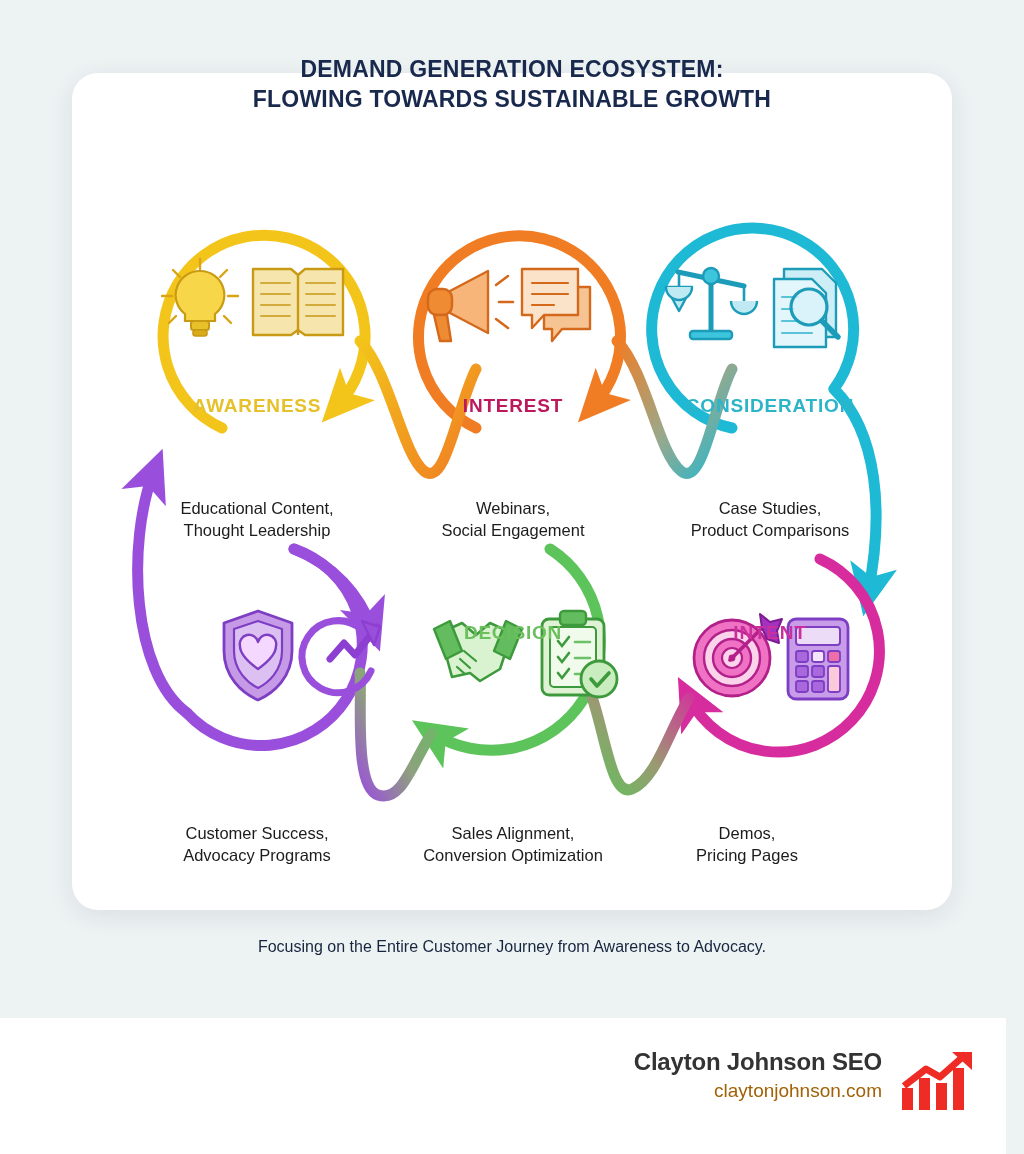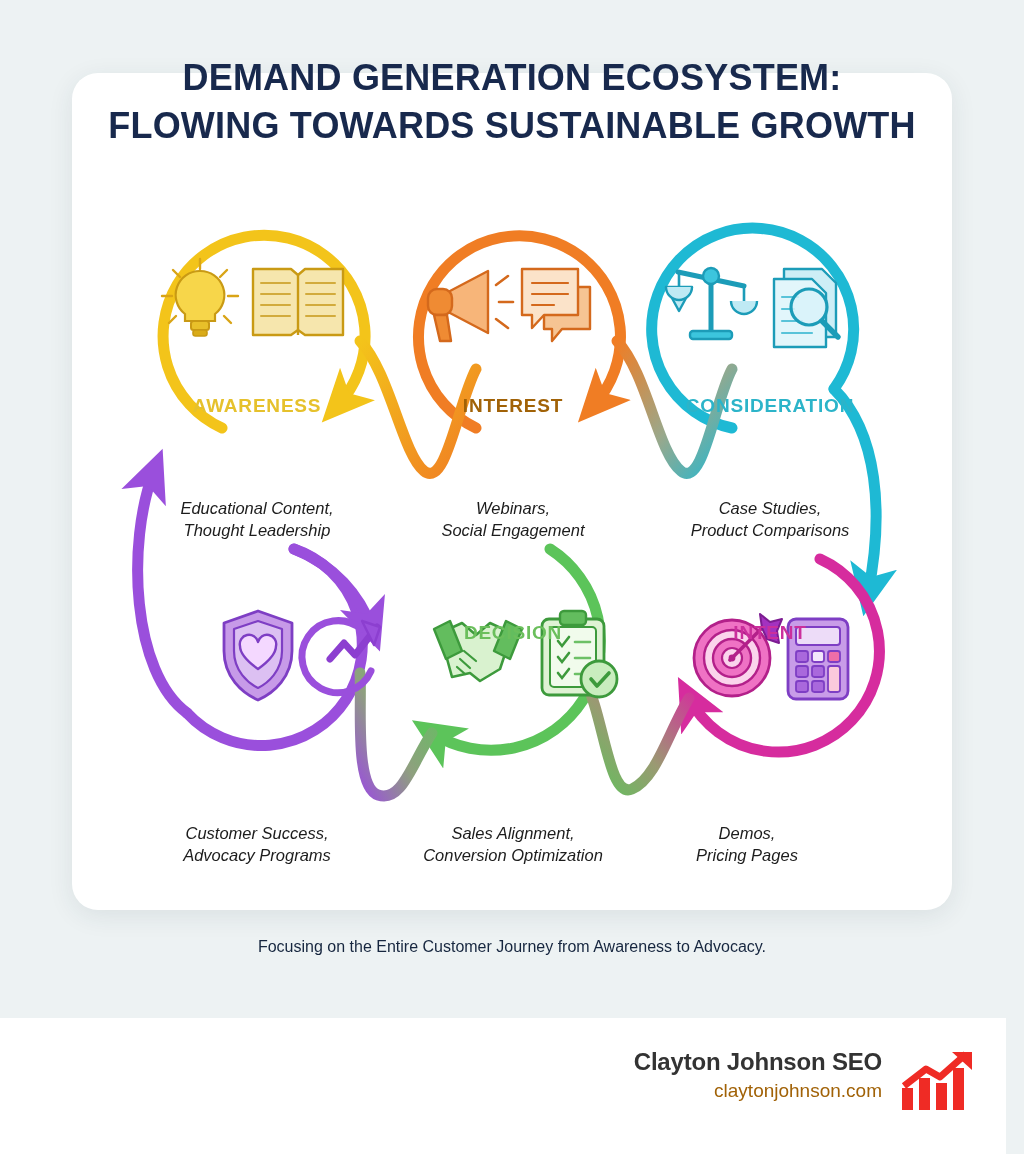--- a/index.html
+++ b/index.html
@@ -15,39 +15,38 @@
     background:#edf2f3;
   }
   .card{
     position:absolute;left:72px;top:73px;width:880px;height:837px;
     background:#ffffff;border-radius:26px;
     box-shadow:0 6px 26px rgba(30,50,70,.09);
   }
   .title{
     position:absolute;left:0;top:54px;width:880px;
     text-align:center;
-    font-size:36px;font-weight:bold;letter-spacing:.2px;
+    font-size:23px;font-weight:bold;letter-spacing:.2px;
     line-height:1.32;color:#18294d;
   }
   .title .l2{display:block;}
 
   
   .diagram{position:absolute;left:72px;top:73px;width:880px;height:837px;}
 
   
   .stage-label{
     position:absolute;text-align:center;
     font-size:19px;font-weight:bold;letter-spacing:.8px;
     white-space:nowrap;
   }
   .stage-desc{
     position:absolute;text-align:center;
     font-size:16.5px;color:#1c1c1c;line-height:1.34;
     white-space:nowrap;
-    font-style:italic;
   }
   .caption{
     position:absolute;left:0;top:938px;width:1024px;text-align:center;
     font-size:16px;color:#16263f;
   }
   .footer{
     position:absolute;left:0;top:1018px;width:1006px;height:136px;
     background:#ffffff;
   }
   .brand{
@@ -264,21 +263,21 @@
         <rect x="724" y="593" width="12" height="11" rx="2.4"></rect>
         <rect x="740" y="593" width="12" height="11" rx="2.4"></rect>
         <rect x="724" y="608" width="12" height="11" rx="2.4"></rect>
         <rect x="740" y="608" width="12" height="11" rx="2.4"></rect>
         <rect x="756" y="593" width="12" height="26" rx="2.4" fill="#fbc9dc"></rect>
       </g>
     </g>
   </svg>
 
   <div class="stage-label" style="left:147px;top:395px;width:220px;color:#e6c12c;">AWARENESS</div>
-  <div class="stage-label" style="left:403px;top:395px;width:220px;color:#a16207;">INTEREST</div>
+  <div class="stage-label" style="left:403px;top:395px;width:220px;color:#be185d;">INTEREST</div>
   <div class="stage-label" style="left:660px;top:395px;width:220px;color:#2cb4c9;">CONSIDERATION</div>
 
   <div class="stage-label" style="left:403px;top:622px;width:220px;color:#6bbf5c;">DECISION</div>
   <div class="stage-label" style="left:660px;top:622px;width:220px;color:#cb2f9c;">INTENT</div>
 
   <div class="stage-desc" style="left:137px;top:497px;width:240px;">
     <span>Educational Content,</span><br>
     <span>Thought Leadership</span>
   </div>
   <div class="stage-desc" style="left:393px;top:497px;width:240px;">

